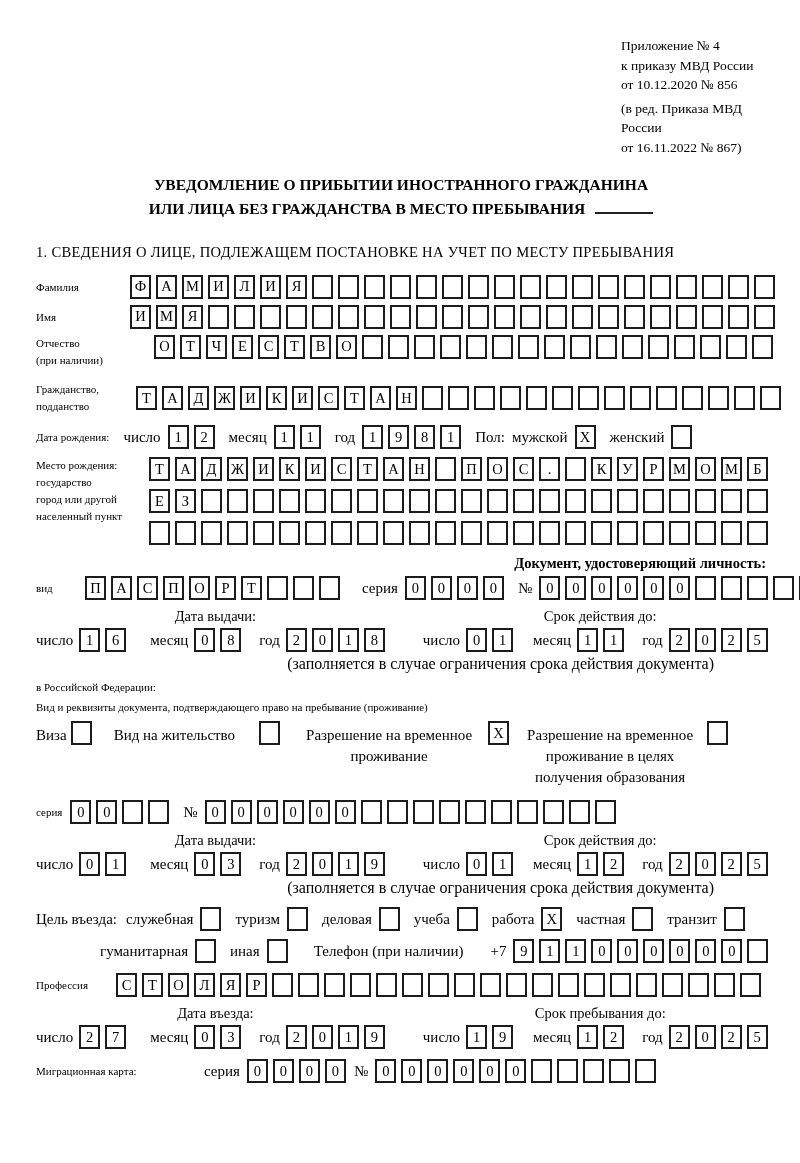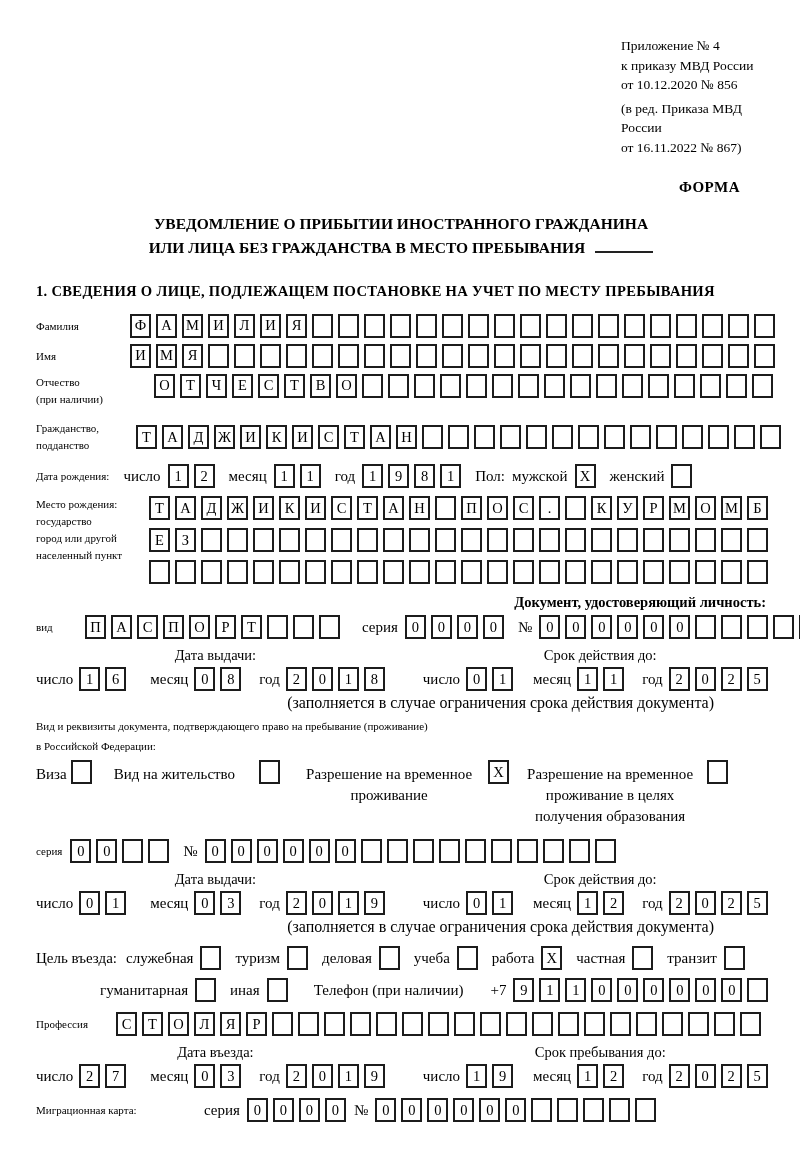--- a/index.html
+++ b/index.html
@@ -9,21 +9,21 @@
     color:#000;position:relative;overflow:hidden;
   }
   .page{padding:36px 34px 0 36px;box-sizing:border-box;}
 
   
   .hdr-right{margin-left:585px;font-size:13.5px;line-height:1.45;}
   .hdr-right .rev{margin-top:4px;}
   .forma{ text-align:right; font-weight:bold; font-size:15px; margin:22px 26px 0 0; letter-spacing:.5px;}
   .title{ text-align:center; font-weight:bold; font-size:15.5px; line-height:1.5; margin-top:16px;}
   .title-underline{display:inline-block;width:58px;border-bottom:2px solid #222;height:14px;margin-left:10px;}
-  .sec-heading{font-weight:bold;font-size:14.6px;margin-top:24px;letter-spacing:.3px;}
+  .sec-heading{font-weight:normal;font-size:14.6px;margin-top:24px;letter-spacing:.3px;}
 
   
   .frow{display:flex;align-items:center;margin-top:6px;}
   .flabel{font-size:11px;flex:none;}
   .cells{display:flex;gap:5px;flex:none;}
   .cell{
     width:21px;height:24px;box-sizing:border-box;flex:none;
     border:2px solid #1c1c1c;display:inline-flex;align-items:center;justify-content:center;
     font-size:14.5px;background:#fff;
   }
@@ -60,21 +60,20 @@
 <div class="page">
 
   <div class="hdr-right">
     <div>Приложение № 4</div>
     <div>к приказу МВД России</div>
     <div>от 10.12.2020 № 856</div>
     <div class="rev">(в ред. Приказа МВД России</div>
     <div>от 16.11.2022 № 867)</div>
   </div>
 
-  <div class="forma">ФОРМА</div>
 
   <div class="title">
     <div>УВЕДОМЛЕНИЕ О ПРИБЫТИИ ИНОСТРАННОГО ГРАЖДАНИНА</div>
     <div>
       <span>ИЛИ ЛИЦА БЕЗ ГРАЖДАНСТВА В МЕСТО ПРЕБЫВАНИЯ</span><span class="title-underline"></span>
     </div>
   </div>
 
   <div class="sec-heading">1. СВЕДЕНИЯ О ЛИЦЕ, ПОДЛЕЖАЩЕМ ПОСТАНОВКЕ НА УЧЕТ ПО МЕСТУ ПРЕБЫВАНИЯ</div>
 
@@ -402,22 +401,22 @@
             <span class="cell">2</span>
             <span class="cell">0</span>
             <span class="cell">2</span>
             <span class="cell">5</span>
           </span>
       </div>
     </div>
   </div>
   <div class="note-right">(заполняется в случае ограничения срока действия документа)</div>
 
+  <div class="flabel" style="margin-top:8px;">в Российской Федерации:</div>
   <div class="flabel" style="margin-top:8px;">Вид и реквизиты документа, подтверждающего право на пребывание (проживание)</div>
-  <div class="flabel" style="margin-top:8px;">в Российской Федерации:</div>
 
   <div class="opt-row">
     <span class="optlabel" style="margin-top:4px;">Виза</span>
     <span class="cell" style="margin-left:4px;"></span>
     <span class="optlabel" style="margin-left:22px;margin-top:4px;">Вид на жительство</span>
     <span class="cell" style="margin-left:24px;"></span>
     <span class="optlabel" style="margin-left:26px;margin-top:4px;">
       <span>Разрешение на временное</span><br>
       <span>проживание</span>
     </span>

